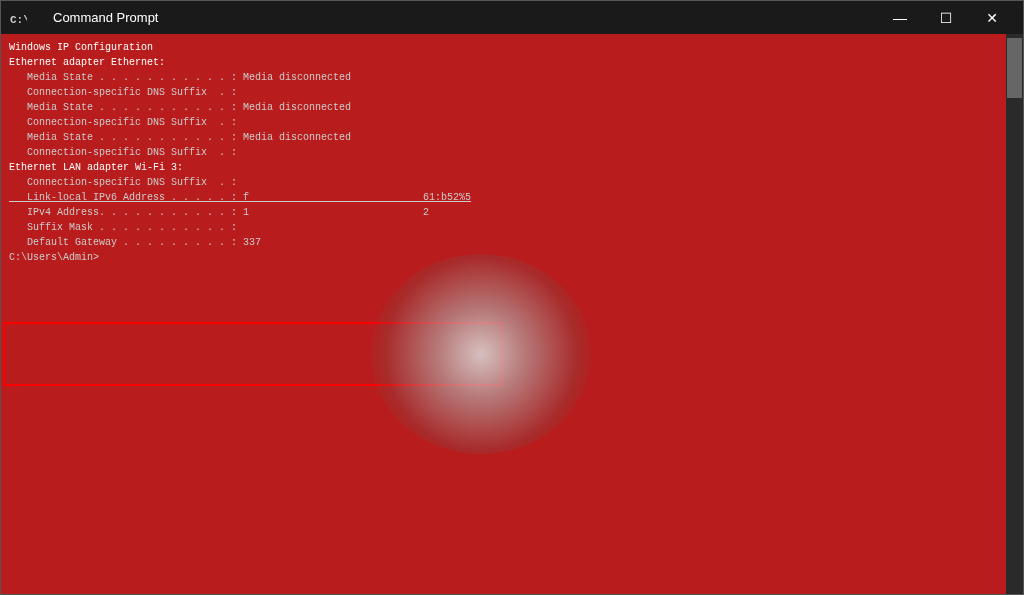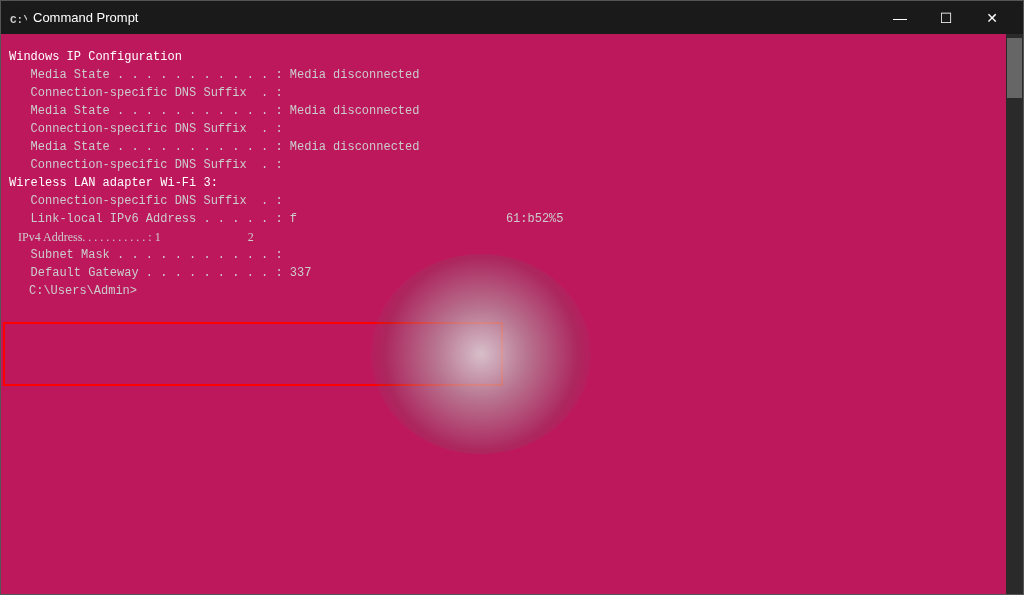--- a/index.html
+++ b/index.html
@@ -35,20 +35,21 @@
       height: 18px;
       margin-right: 6px;
       flex-shrink: 0;
     }
 
     .titlebar-title {
       color: #fff;
       font-size: 13px;
       font-family: 'Segoe UI', Arial, sans-serif;
       flex: 1;
+      margin-left: 20px;
     }
 
     .titlebar-controls {
       display: flex;
       gap: 0;
       margin-left: auto;
     }
 
     .titlebar-btn {
       width: 46px;
@@ -65,26 +66,26 @@
     }
 
     .content-area {
       display: flex;
       flex: 1;
       overflow: hidden;
     }
 
     .terminal {
       flex: 1;
-      background: #be185d;
+      background: #b91c1c;
       color: #cccccc;
       font-family: 'Courier New', Courier, monospace;
-      font-size: 12px;
+      font-size: 10px;
       line-height: 1.5;
-      padding: 14px 8px;
+      padding: 6px 8px;
       overflow: hidden;
       position: relative;
     }
 
     .scrollbar {
       width: 17px;
       background: #2a2a2a;
       display: flex;
       flex-direction: column;
       align-items: center;
@@ -135,41 +136,42 @@
       <button class="titlebar-btn close">✕</button>
     </div>
   </div>
 
   <div class="content-area">
     <div class="terminal" id="terminal">
 
       <div style="position: relative; z-index: 1;">
           <span class="line" style="color: rgb(255, 255, 255);">Windows IP Configuration</span>
           <span class="line" style="color: rgb(204, 204, 204);"></span>
+          <span class="line" style="color: rgb(255, 255, 255);">Ethernet adapter Ethernet:</span>
           <span class="line" style="color: rgb(204, 204, 204);"></span>
           <span class="line" style="color: rgb(204, 204, 204);">   Media State . . . . . . . . . . . : Media disconnected</span>
           <span class="line" style="color: rgb(204, 204, 204);">   Connection-specific DNS Suffix  . :</span>
           <span class="line" style="color: rgb(204, 204, 204);"></span>
           <span class="line" style="color: rgb(204, 204, 204);"></span>
           <span class="line" style="color: rgb(204, 204, 204);">   Media State . . . . . . . . . . . : Media disconnected</span>
           <span class="line" style="color: rgb(204, 204, 204);">   Connection-specific DNS Suffix  . :</span>
           <span class="line" style="color: rgb(204, 204, 204);"></span>
           <span class="line" style="color: rgb(204, 204, 204);"></span>
           <span class="line" style="color: rgb(204, 204, 204);">   Media State . . . . . . . . . . . : Media disconnected</span>
           <span class="line" style="color: rgb(204, 204, 204);">   Connection-specific DNS Suffix  . :</span>
           <span class="line" style="color: rgb(204, 204, 204);"></span>
-          <span class="line" style="color: rgb(255, 255, 255);">Wireless LAN adapter Wi-Fi 3:</span>
+          <span class="line" style="color: rgb(255, 255, 255);">Ethernet LAN adapter Wi-Fi 3:</span>
           <span class="line" style="color: rgb(204, 204, 204);"></span>
           <span class="line" style="color: rgb(204, 204, 204);">   Connection-specific DNS Suffix  . :</span>
-          <span class="line" style="color: rgb(204, 204, 204);">   Link-local IPv6 Address . . . . . : f                             61:b52%5</span>
-          <span class="line" style="color: rgb(204, 204, 204); font-family: Liberation Serif, serif;">   IPv4 Address. . . . . . . . . . . : 1                             2</span>
-          <span class="line" style="color: rgb(204, 204, 204);">   Subnet Mask . . . . . . . . . . . :</span>
+          <span class="line" style="color: rgb(204, 204, 204); text-decoration: underline;">   Link-local IPv6 Address . . . . . : f                             61:b52%5</span>
+          <span class="line" style="color: rgb(204, 204, 204);">   IPv4 Address. . . . . . . . . . . : 1                             2</span>
+          <span class="line" style="color: rgb(204, 204, 204);">   Suffix Mask . . . . . . . . . . . :</span>
           <span class="line" style="color: rgb(204, 204, 204);">   Default Gateway . . . . . . . . . : 337</span>
           <span class="line" style="color: rgb(204, 204, 204);"></span>
-          <span class="line" style="color: rgb(204, 204, 204); margin-left: 20px;">C:\Users\Admin&gt;</span>
+          <span class="line" style="color: rgb(204, 204, 204);">C:\Users\Admin&gt;</span>
         </div>
         <div class="highlight-box" style="top: 288px; left: 2px; width: 500px; height: 64px;"></div>
 
       <div class="glare-overlay" style="width: 220px; height: 200px; top: 220px; left: 370px;"></div>
 
     </div>
     <div class="scrollbar">
       <div class="scrollbar-thumb"></div>
     </div>
   </div>

